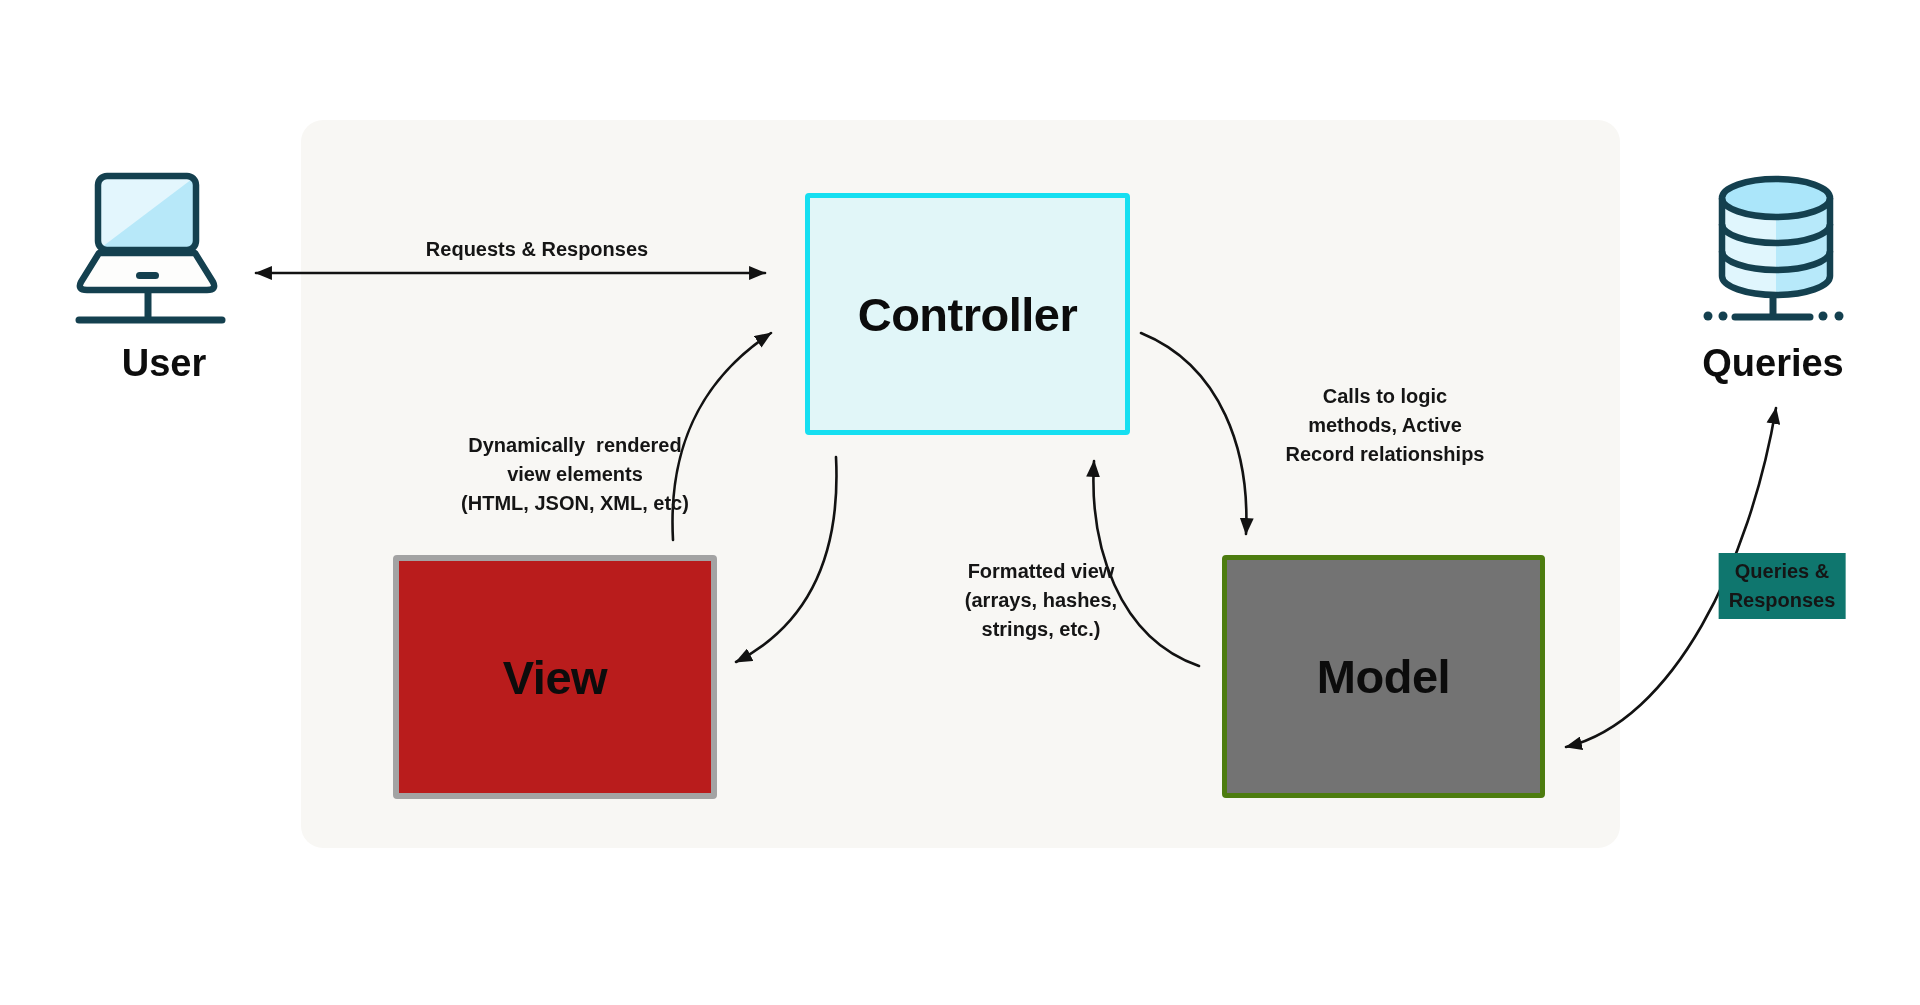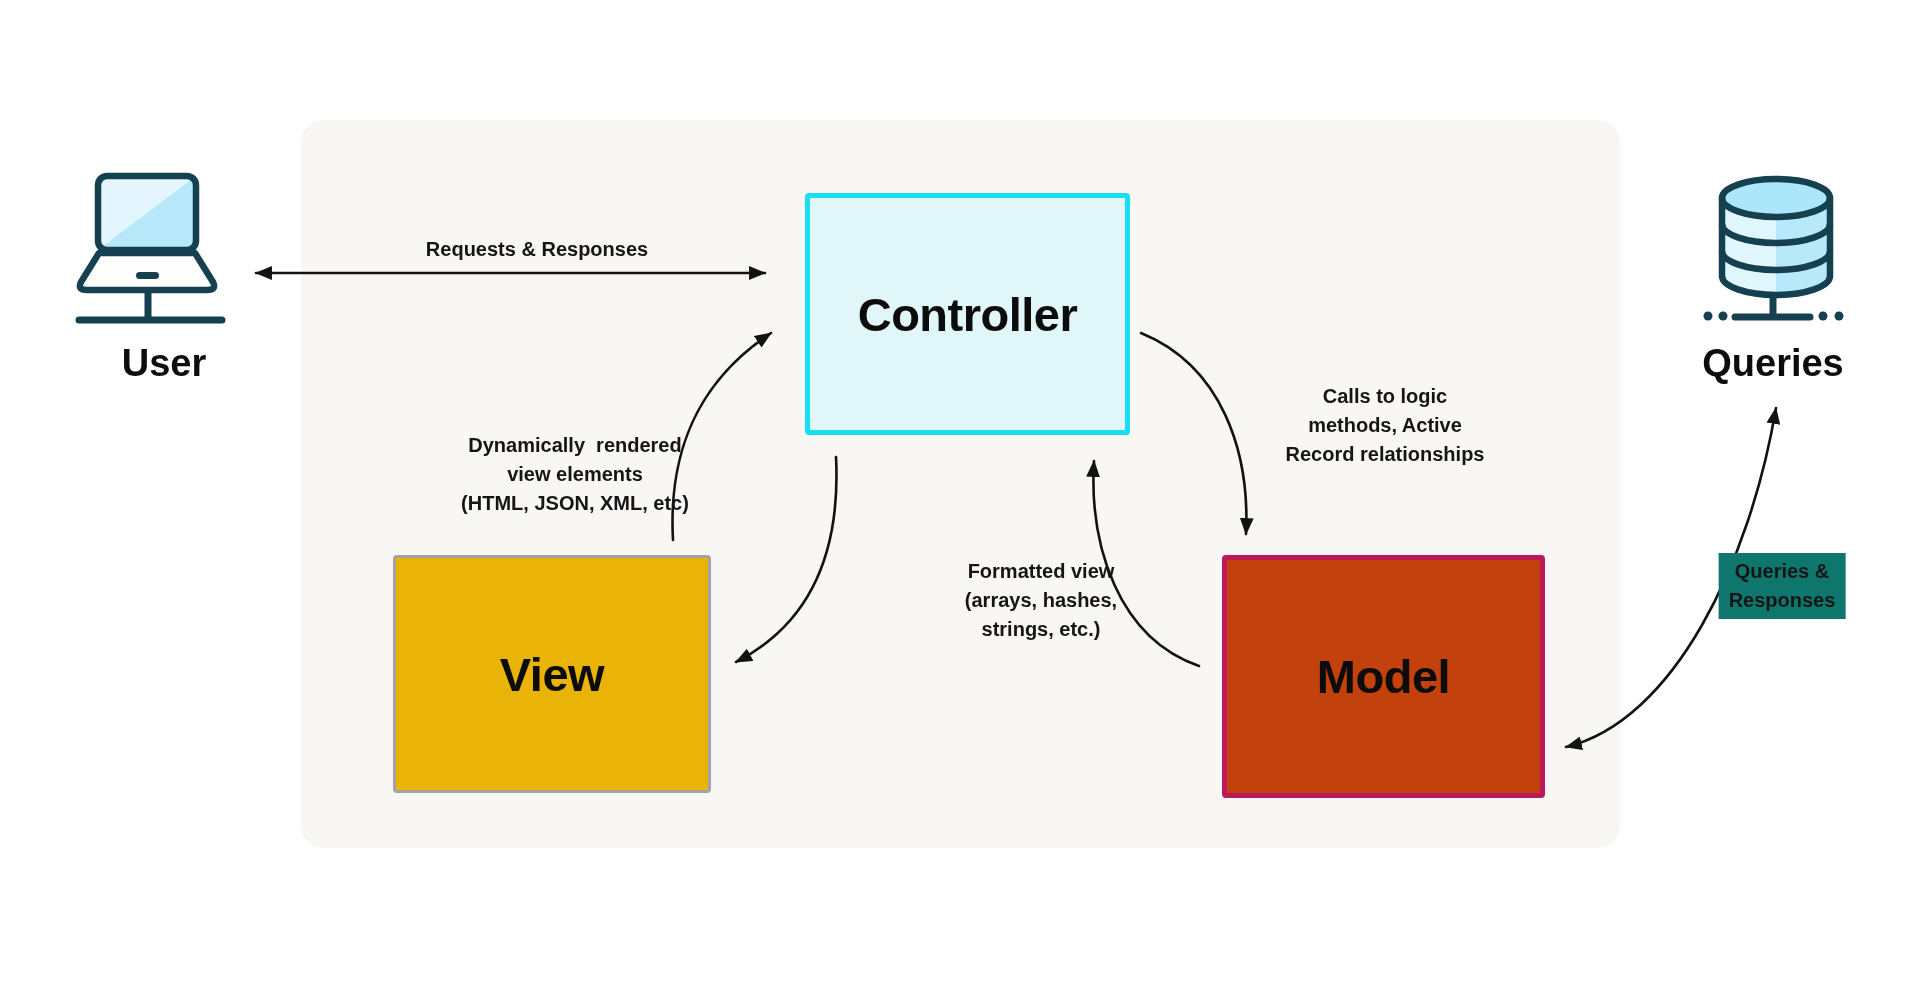--- a/index.html
+++ b/index.html
@@ -10,22 +10,22 @@
 
   .panel{position:absolute;left:301px;top:120px;width:1319px;height:728px;
     background:#f8f7f4;border-radius:22px;z-index:0;}
 
   .arrows{position:absolute;left:0;top:0;z-index:2;}
 
   .box{position:absolute;display:flex;align-items:center;justify-content:center;
     border-radius:4px;z-index:3;}
   .box span{font-weight:800;color:#0c0c0c;font-size:47px;letter-spacing:-0.5px;}
   .box.controller{left:805px;top:193px;width:315px;height:232px;background:#e1f6f8;border:5px solid #16dff1;}
-  .box.view{left:393px;top:555px;width:312px;height:232px;background:#eab308;border:3px solid #a3a3a3;}
-  .box.model{left:1222px;top:555px;width:313px;height:233px;background:#c2410c;border:5px solid #be185d;}
+  .box.view{left:393px;top:555px;width:312px;height:232px;background:#b91c1c;border:6px solid #a3a3a3;}
+  .box.model{left:1222px;top:555px;width:313px;height:233px;background:#737373;border:5px solid #4d7c0f;}
 
   .node-label{position:absolute;transform:translate(-50%,-50%);font-size:38px;font-weight:800;
     color:#0d0d0d;white-space:nowrap;z-index:3;}
   .node-label.user{left:152px;top:363px;margin-left:12px;}
   .node-label.db{left:1773px;top:363px;}
 
   .edge-label{position:absolute;transform:translate(-50%,-50%);text-align:center;
     font-size:20px;font-weight:600;line-height:29px;color:#151515;white-space:pre-wrap;z-index:4;margin-left:25px;}
   .edge-label.requests{left:512px;top:249px;}
   .edge-label.dyn{left:550px;top:474px;}

